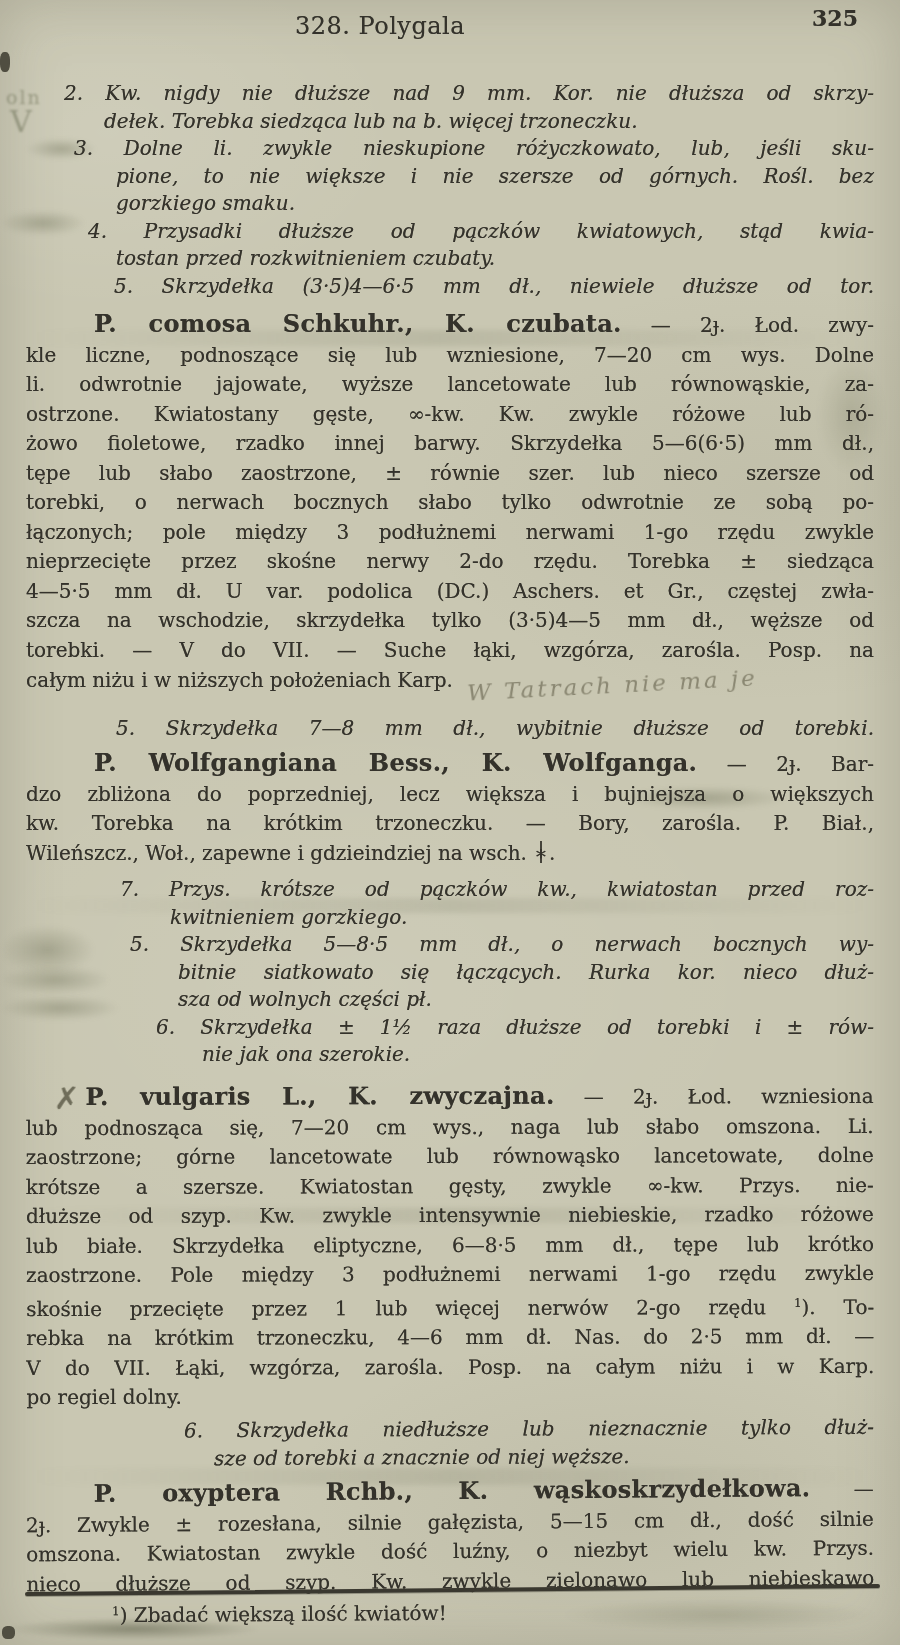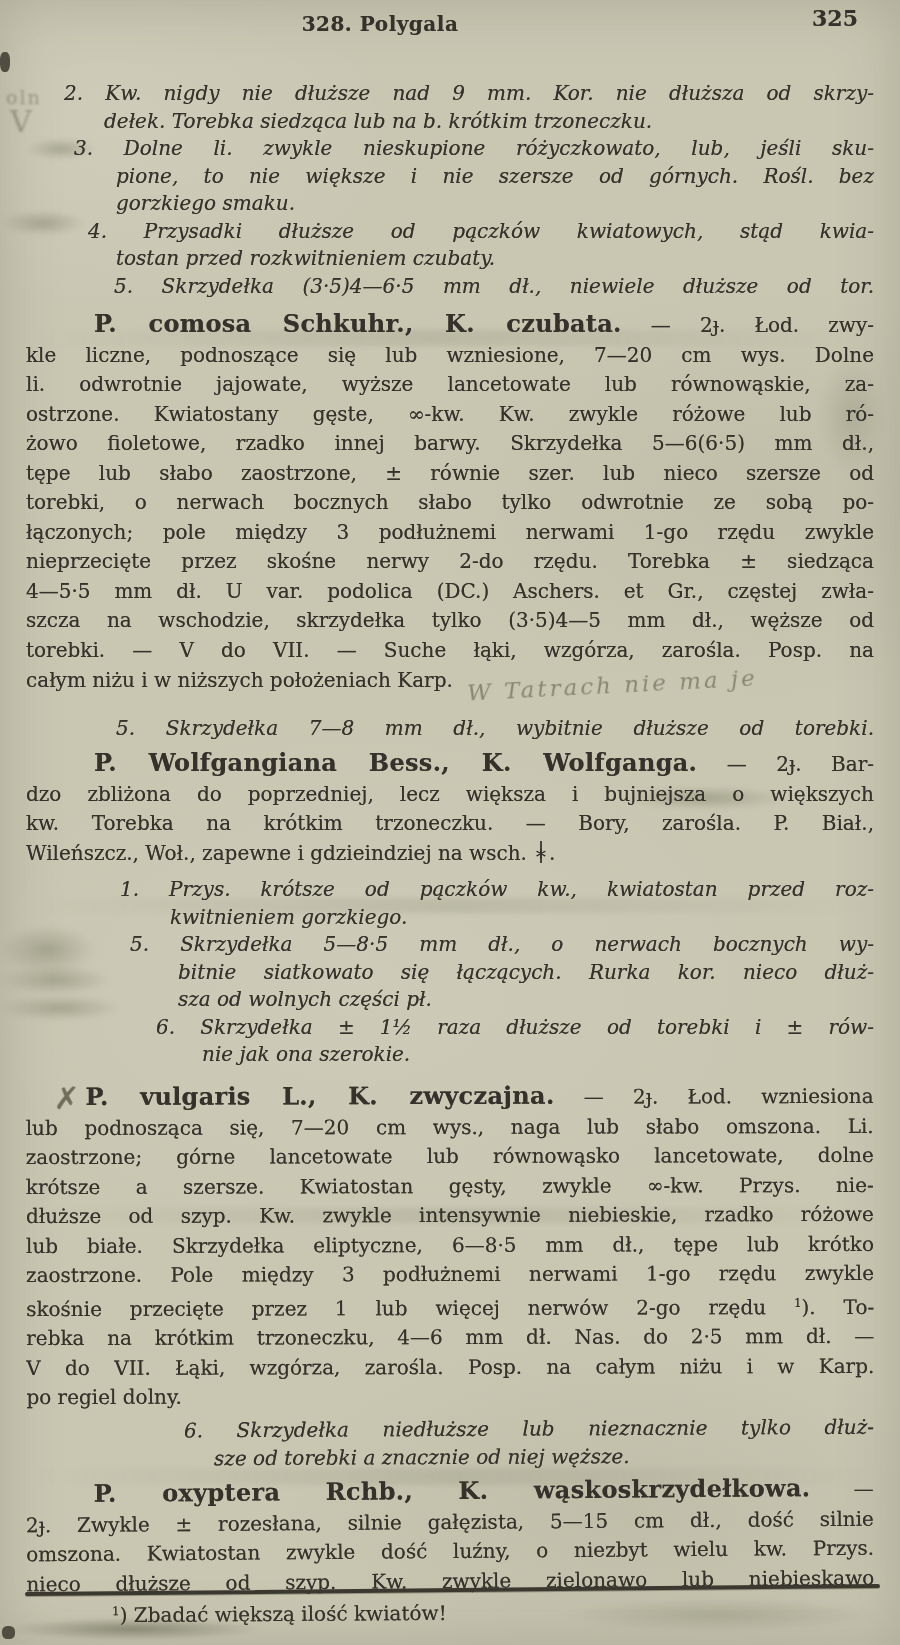--- a/index.html
+++ b/index.html
@@ -15,21 +15,21 @@
       radial-gradient(ellipse 500px 300px at 85% 30%, rgba(120,118,95,0.10), rgba(0,0,0,0) 70%),
       radial-gradient(ellipse 600px 400px at 40% 60%, rgba(255,255,255,0.07), rgba(0,0,0,0) 70%),
       radial-gradient(ellipse 500px 260px at 70% 92%, rgba(110,108,88,0.10), rgba(0,0,0,0) 70%),
       #c9c7b2;
     box-shadow:inset 0 0 60px rgba(90,88,70,0.25);
     color:#34322b;
   }
   
   .running-title{
     position:absolute;top:12px;left:280px;width:200px;text-align:center;
-    font-size:20px;font-weight:bold;letter-spacing:0.5px;
+    font-size:24px;font-weight:normal;letter-spacing:0.5px;
     text-shadow:0 0 0.6px rgba(52,50,43,0.6);
   }
   .page-number{
     position:absolute;top:5px;right:42px;
     font-size:22px;font-weight:bold;
     text-shadow:0 0 0.6px rgba(52,50,43,0.6);
   }
   
   .body-text{
     position:absolute;top:80px;left:26px;width:848px;
@@ -120,21 +120,21 @@
   <div class="streak st1" data-name="bleed-streak"></div>
   <div class="streak st2" data-name="bleed-streak"></div>
   <div class="streak st3" data-name="bleed-streak"></div>
   <div class="streak st4" data-name="bleed-streak"></div>
   <div class="speck sp1" data-name="ink-speck"></div>
   <div class="speck sp2" data-name="ink-speck"></div>
 
   <div class="body-text" data-name="text-column">
       <div class="block key" data-name="b-key23">
         <div class="line j" data-name="text-line" style="padding-left: 38px;"><span class="seg f-r" data-name="text-run">2. Kw. nigdy nie dłuższe nad 9 mm. Kor. nie dłuższa od skrzy-</span></div>
-        <div class="line" data-name="text-line" style="padding-left: 78px;"><span class="seg f-r" data-name="text-run">dełek. Torebka siedząca lub na b. krótkim trzoneczku.</span></div>
+        <div class="line" data-name="text-line" style="padding-left: 78px;"><span class="seg f-r" data-name="text-run">dełek. Torebka siedząca lub na b. więcej trzoneczku.</span></div>
         <div class="line j" data-name="text-line" style="padding-left: 48px;"><span class="seg f-r" data-name="text-run">3. Dolne li. zwykle nieskupione różyczkowato, lub, jeśli sku-</span></div>
         <div class="line j" data-name="text-line" style="padding-left: 90px;"><span class="seg f-r" data-name="text-run">pione, to nie większe i nie szersze od górnych. Rośl. bez</span></div>
         <div class="line" data-name="text-line" style="padding-left: 90px;"><span class="seg f-r" data-name="text-run">gorzkiego smaku.</span></div>
         <div class="line j" data-name="text-line" style="padding-left: 62px;"><span class="seg f-r" data-name="text-run">4. Przysadki dłuższe od pączków kwiatowych, stąd kwia-</span></div>
         <div class="line" data-name="text-line" style="padding-left: 90px;"><span class="seg f-r" data-name="text-run">tostan przed rozkwitnieniem czubaty.</span></div>
         <div class="line j" data-name="text-line" style="padding-left: 88px;"><span class="seg f-r" data-name="text-run">5. Skrzydełka (3·5)4—6·5 mm dł., niewiele dłuższe od tor.</span></div>
       </div>
       <div class="block sp" data-name="b-comosa">
         <div class="line j" data-name="text-line" style="padding-left: 68px;"><span class="seg f-b" data-name="species-name-bold">P. comosa Schkuhr., K. czubata.</span><span class="seg f-r" data-name="text-run"> — 2ɟ. Łod. zwy-</span></div>
         <div class="line j" data-name="text-line"><span class="seg f-r" data-name="text-run">kle liczne, podnoszące się lub wzniesione, 7—20 cm wys. Dolne</span></div>
@@ -153,21 +153,21 @@
       <div class="block key" data-name="b-key5">
         <div class="line j" data-name="text-line" style="padding-left: 90px;"><span class="seg f-r" data-name="text-run">5. Skrzydełka 7—8 mm dł., wybitnie dłuższe od torebki.</span></div>
       </div>
       <div class="block sp" data-name="b-wolfgang">
         <div class="line j" data-name="text-line" style="padding-left: 68px;"><span class="seg f-b" data-name="species-name-bold">P. Wolfgangiana Bess., K. Wolfganga.</span><span class="seg f-r" data-name="text-run"> — 2ɟ. Bar-</span></div>
         <div class="line j" data-name="text-line"><span class="seg f-r" data-name="text-run">dzo zbliżona do poprzedniej, lecz większa i bujniejsza o większych</span></div>
         <div class="line j" data-name="text-line"><span class="seg f-r" data-name="text-run">kw. Torebka na krótkim trzoneczku. — Bory, zarośla. P. Biał.,</span></div>
         <div class="line" data-name="text-line"><span class="seg f-r" data-name="text-run">Wileńszcz., Woł., zapewne i gdzieindziej na wsch. </span><span class="seg f-sym" data-name="rarity-symbol">∗</span><span class="seg f-r" data-name="text-run">.</span></div>
       </div>
       <div class="block key" data-name="b-key46">
-        <div class="line j" data-name="text-line" style="padding-left: 94px;"><span class="seg f-r" data-name="text-run">1. Przys. krótsze od pączków kw., kwiatostan przed roz-</span></div>
+        <div class="line j" data-name="text-line" style="padding-left: 94px;"><span class="seg f-r" data-name="text-run">7. Przys. krótsze od pączków kw., kwiatostan przed roz-</span></div>
         <div class="line" data-name="text-line" style="padding-left: 144px;"><span class="seg f-r" data-name="text-run">kwitnieniem gorzkiego.</span></div>
         <div class="line j" data-name="text-line" style="padding-left: 104px;"><span class="seg f-r" data-name="text-run">5. Skrzydełka 5—8·5 mm dł., o nerwach bocznych wy-</span></div>
         <div class="line j" data-name="text-line" style="padding-left: 152px;"><span class="seg f-r" data-name="text-run">bitnie siatkowato się łączących. Rurka kor. nieco dłuż-</span></div>
         <div class="line" data-name="text-line" style="padding-left: 152px;"><span class="seg f-r" data-name="text-run">sza od wolnych części pł.</span></div>
         <div class="line j" data-name="text-line" style="padding-left: 130px;"><span class="seg f-r" data-name="text-run">6. Skrzydełka ± 1½ raza dłuższe od torebki i ± rów-</span></div>
         <div class="line" data-name="text-line" style="padding-left: 176px;"><span class="seg f-r" data-name="text-run">nie jak ona szerokie.</span></div>
       </div>
       <div class="block sp" data-name="b-vulgaris">
         <div class="line j" data-name="text-line" style="padding-left: 28px;"><span class="seg f-hx" data-name="pencil-x-mark">✗</span><span class="seg f-b" data-name="species-name-bold">P. vulgaris L., K. zwyczajna.</span><span class="seg f-r" data-name="text-run"> — 2ɟ. Łod. wzniesiona</span></div>
         <div class="line j" data-name="text-line"><span class="seg f-r" data-name="text-run">lub podnosząca się, 7—20 cm wys., naga lub słabo omszona. Li.</span></div>

